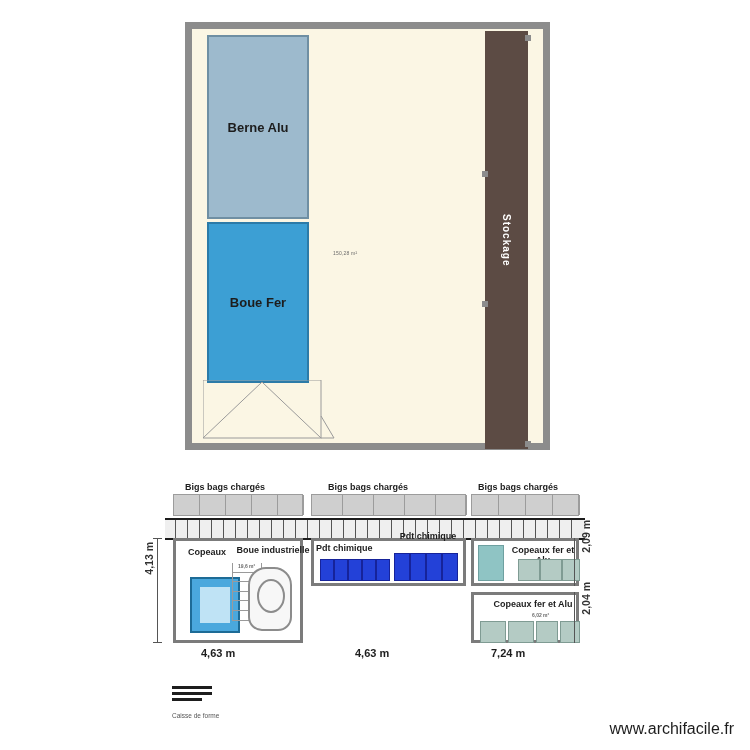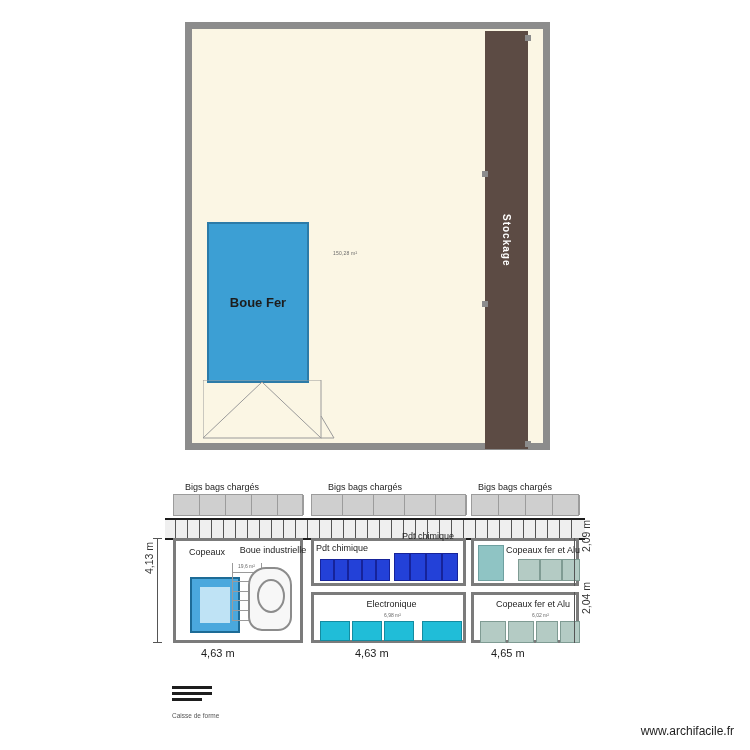--- a/index.html
+++ b/index.html
@@ -44,21 +44,21 @@
   .stockage span{
     font-size:10px;font-weight:bold;color:#ffffff;letter-spacing:1px;
     writing-mode:vertical-rl;text-orientation:mixed;
   }
   .stockage .marker{position:absolute;width:6px;height:6px;background:#8c8c8c;}
   
   .door-zone{position:absolute;left:18px;top:358px;width:140px;height:62px;}
   .door-zone svg{display:block;}
 
   
-  #lower-plan{left:165px;top:482px;width:420px;height:175px;}
+  #lower-plan{left:165px;top:482px;width:420px;height:175px;font-weight:bold;}
 
   .dim-left{
     position:absolute;left:-22px;top:60px;font-size:10.5px;color:#333;
     writing-mode:vertical-rl;transform:rotate(180deg);
   }
   .dim-right-1{
     position:absolute;left:415px;top:38px;font-size:10.5px;color:#333;
     writing-mode:vertical-rl;transform:rotate(180deg);
   }
   .dim-right-2{
@@ -110,32 +110,35 @@
 
   
   #caisse{position:absolute;left:172px;top:686px;width:120px;}
   #caisse .bar{height:3px;background:#1d1d1d;margin-bottom:3px;}
   #caisse .bar.b2{width:40px;}
   #caisse .bar.b1{width:40px;}
   #caisse .bar.b3{width:30px;}
   .caisse-label{position:absolute;left:0;top:26px;font-size:6.5px;color:#555;}
 
   .site-url{
-    position:absolute;right:16px;bottom:12px;font-size:12px;color:#1d1d1d;
+    position:absolute;right:16px;bottom:12px;font-size:16px;color:#1d1d1d;
   }
 </style>
 </head>
 <body>
 
 <div class="plan" id="upper-plan">
   <div class="outer-wall"></div>
   <div class="inner-floor"></div>
 
   <div class="room-area-label">150,28 m²</div>
 
+  <div class="berne-alu">
+    <span>Berne Alu</span>
+  </div>
 
   <div class="berne-fer">
     <span>Boue Fer</span>
   </div>
 
   <div class="stockage">
     <span>Stockage</span>
     <i class="marker" style="left:-3px;top:140px;"></i>
     <i class="marker" style="left:-3px;top:270px;"></i>
     <i class="marker" style="right:-3px;top:4px;"></i>
@@ -241,28 +244,20 @@
     <i class="blue-cell" style="left:20px;top:18px;width:12px;height:20px;"></i>
     <i class="blue-cell" style="left:34px;top:18px;width:12px;height:20px;"></i>
     <i class="blue-cell" style="left:48px;top:18px;width:12px;height:20px;"></i>
     <i class="blue-cell" style="left:62px;top:18px;width:12px;height:20px;"></i>
     <i class="blue-cell" style="left:80px;top:12px;width:14px;height:26px;"></i>
     <i class="blue-cell" style="left:96px;top:12px;width:14px;height:26px;"></i>
     <i class="blue-cell" style="left:112px;top:12px;width:14px;height:26px;"></i>
     <i class="blue-cell" style="left:128px;top:12px;width:14px;height:26px;"></i>
   </div>
 
-  <div class="zone" style="left:146px;top:110px;width:155px;height:51px;">
-    <div class="zone-title" style="left:0;top:4px;width:155px;">Electronique</div>
-    <div class="zone-area" style="left:70px;top:17px;">6,98 m²</div>
-    <i class="cyan-cell" style="left:6px;top:26px;width:28px;height:18px;"></i>
-    <i class="cyan-cell" style="left:38px;top:26px;width:28px;height:18px;"></i>
-    <i class="cyan-cell" style="left:70px;top:26px;width:28px;height:18px;"></i>
-    <i class="cyan-cell" style="left:108px;top:26px;width:38px;height:18px;"></i>
-  </div>
 
   <div class="zone" style="left:306px;top:56px;width:108px;height:48px;">
     <div class="zone-title" style="left:30px;top:4px;width:78px;">Copeaux fer et  Alu</div>
     <div class="zone-area" style="left:60px;top:18px;">6,01 m²</div>
     <i class="teal-cell" style="left:4px;top:4px;width:24px;height:34px;"></i>
     <i class="grey-cell" style="left:44px;top:18px;width:20px;height:20px;"></i>
     <i class="grey-cell" style="left:66px;top:18px;width:20px;height:20px;"></i>
     <i class="grey-cell" style="left:88px;top:18px;width:16px;height:20px;"></i>
   </div>
 
@@ -280,21 +275,21 @@
   <i class="tick" style="left:-12px;top:56px;width:9px;height:1px;"></i>
   <i class="tick" style="left:-12px;top:160px;width:9px;height:1px;"></i>
 
   <div class="dim-right-1">2,09 m</div>
   <div class="dim-right-2">2,04 m</div>
   <i class="tick" style="left:409px;top:56px;width:1px;height:48px;"></i>
   <i class="tick" style="left:409px;top:110px;width:1px;height:51px;"></i>
 
   <div class="dim-bottom" style="left:36px;top:165px;">4,63 m</div>
   <div class="dim-bottom" style="left:190px;top:165px;">4,63 m</div>
-  <div class="dim-bottom" style="left:326px;top:165px;">4,65 m</div>
+  <div class="dim-bottom" style="left:326px;top:165px;">7,24 m</div>
 </div>
 
 <div id="caisse">
   <div class="bar b1"></div>
   <div class="bar b2"></div>
   <div class="bar b3"></div>
   <div class="caisse-label">Caisse de forme</div>
 </div>
 
 <div class="site-url">www.archifacile.fr</div>

